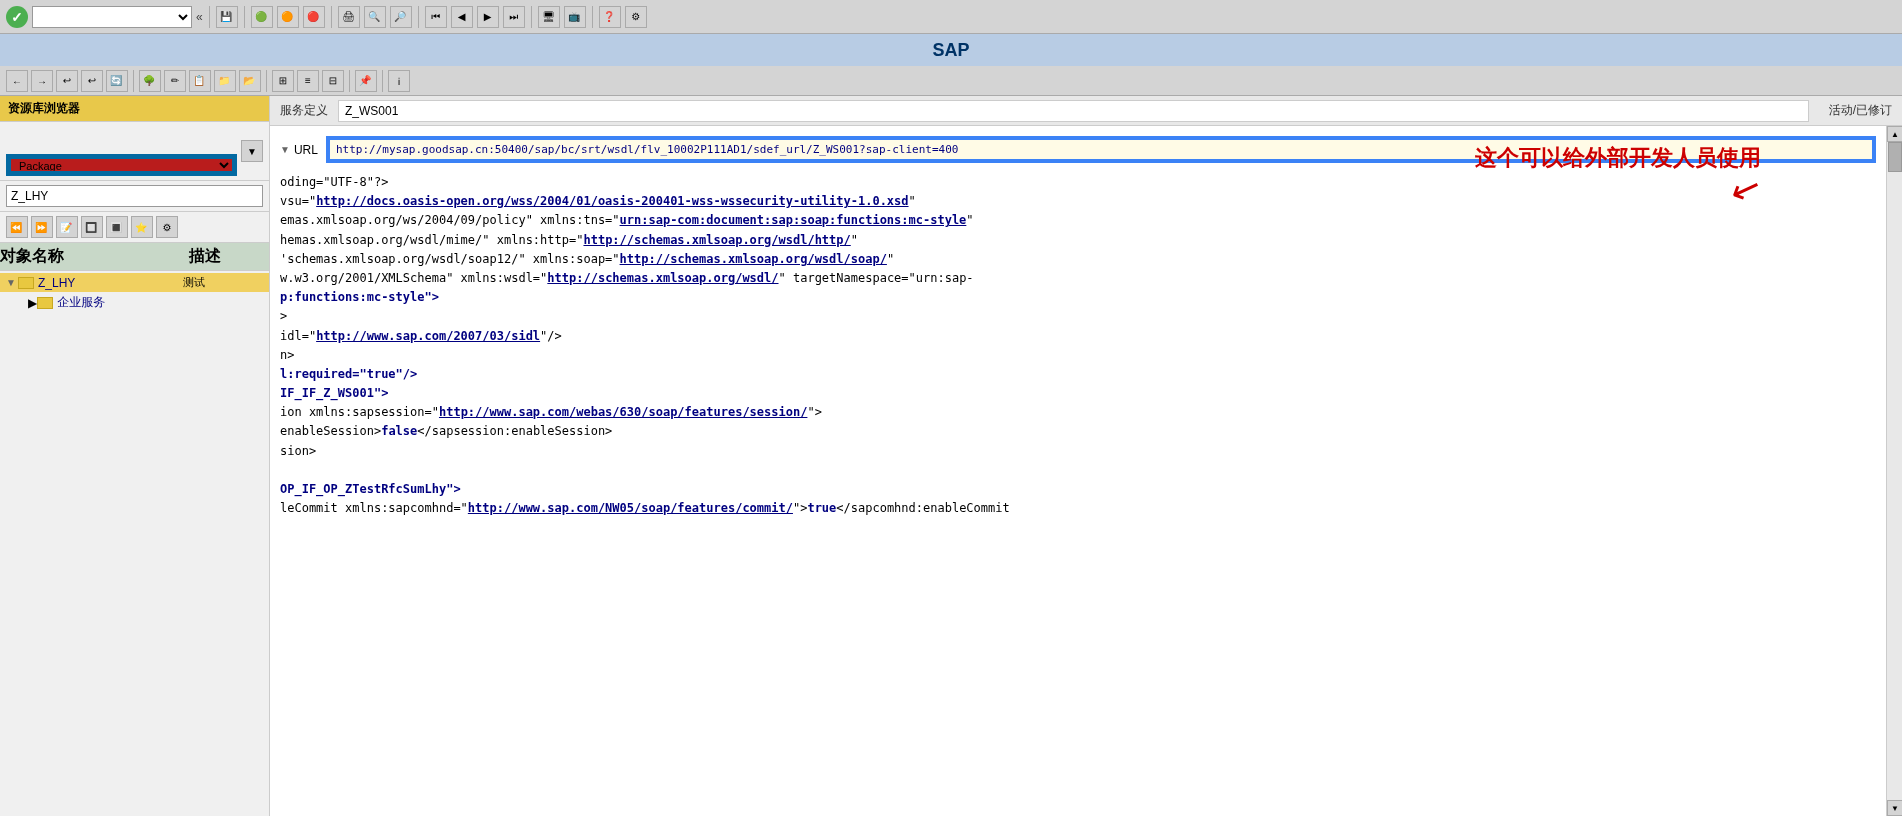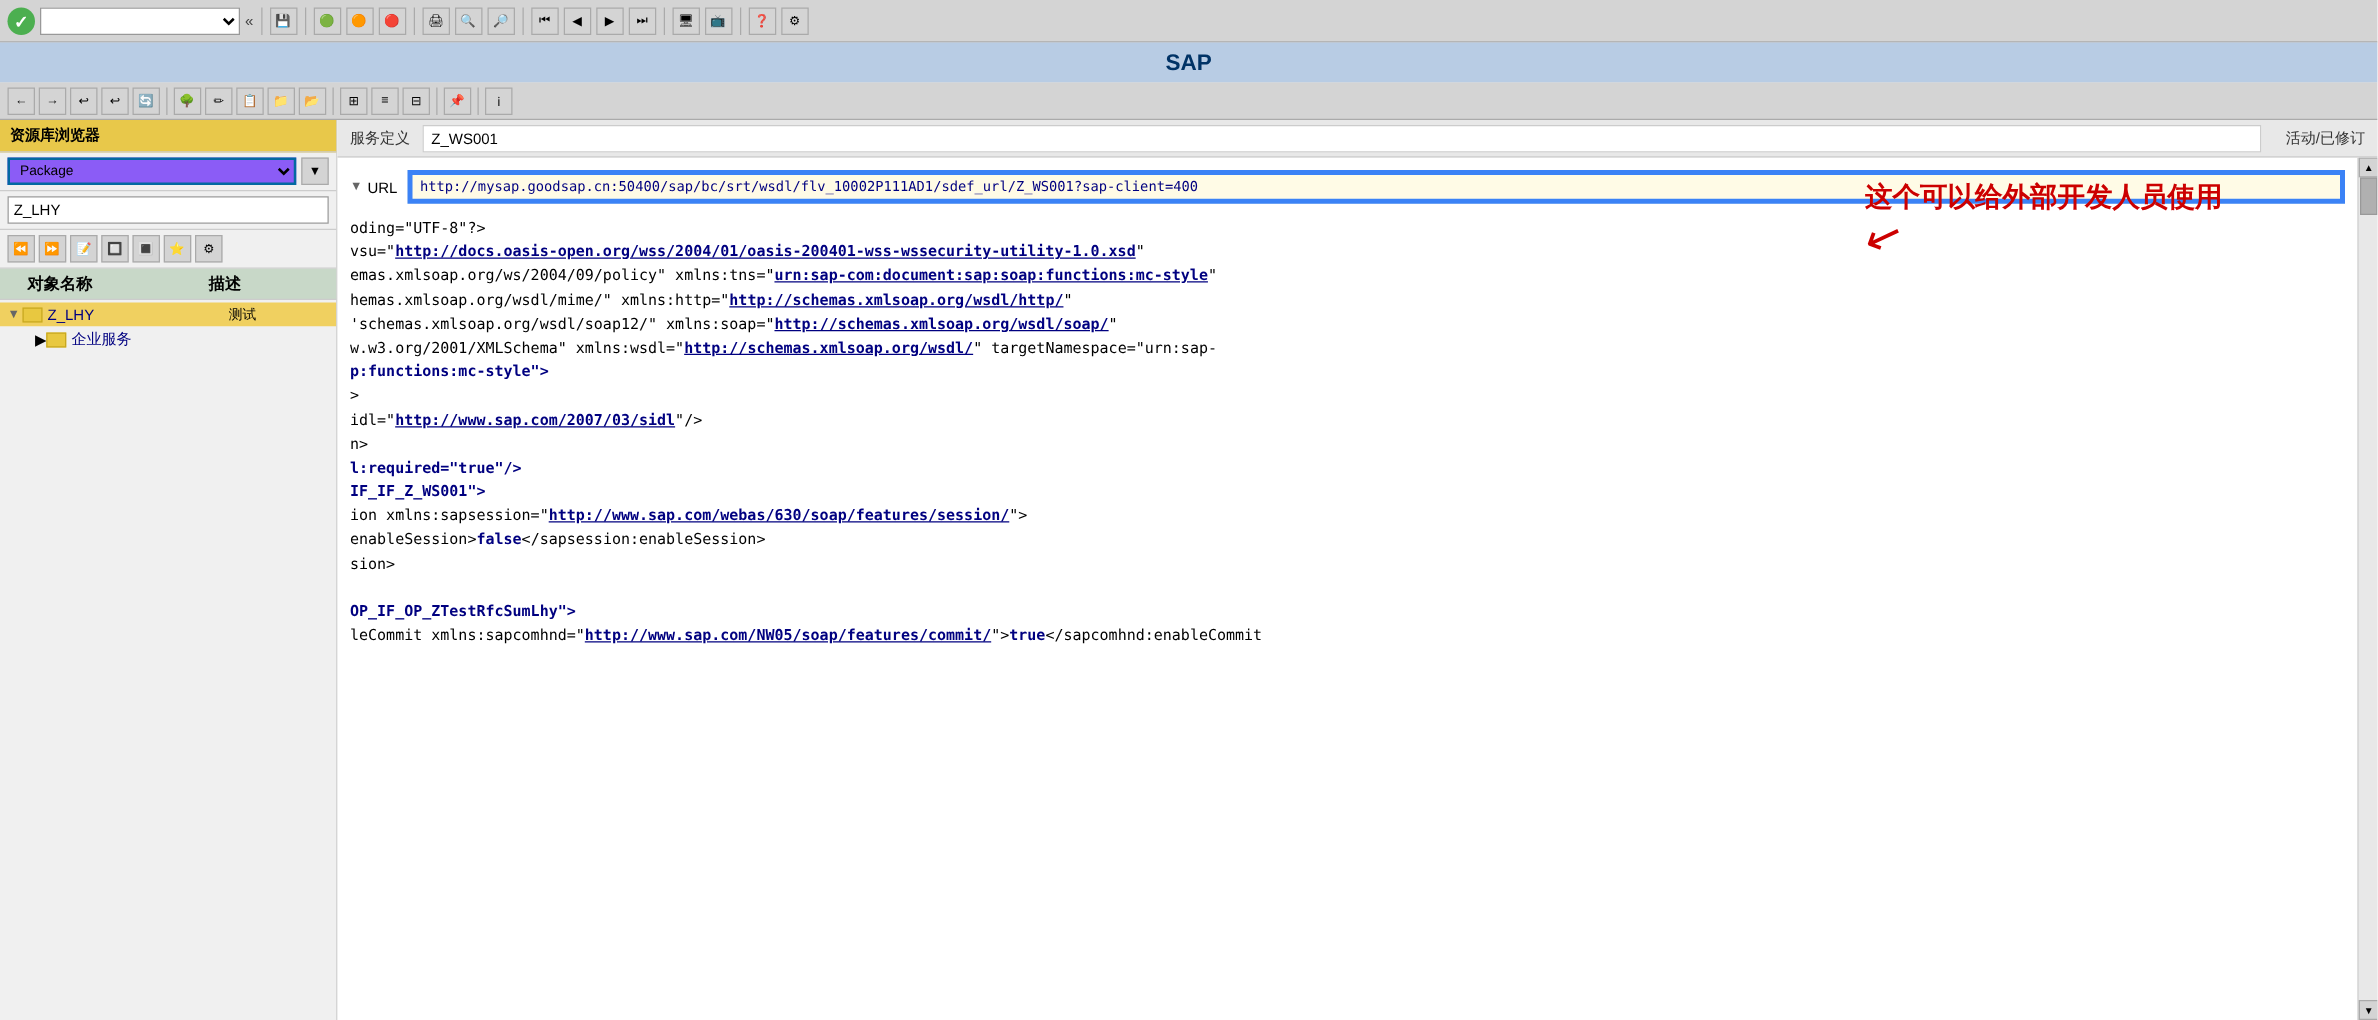--- a/index.html
+++ b/index.html
@@ -83,24 +83,25 @@
       font-size: 12px;
       border-bottom: 1px solid #ccc;
     }
     .sidebar-select-row {
       padding: 4px 6px;
       border-bottom: 1px solid #ccc;
       display: flex; align-items: center; gap: 4px;
     }
     .sidebar-select {
       flex: 1; height: 22px;
-      border: 2px solid #0369a1;
+      border: 5px solid #0369a1;
       font-size: 11px;
       padding: 0 4px;
-      background: #8b5cf6;
+      background: #b91c1c;
+      margin-top: 28px;
     }
     .sidebar-input-row {
       padding: 4px 6px;
       border-bottom: 1px solid #ccc;
     }
     .sidebar-input {
       width: 100%; height: 22px;
       border: 1px solid #999;
       font-size: 12px;
       padding: 0 4px;
@@ -116,22 +117,22 @@
       background: #d4d4d4;
       border: 1px solid #aaa;
       cursor: pointer;
       display: flex; align-items: center; justify-content: center;
       font-size: 10px;
     }
     .sidebar-table-header {
       display: flex;
       background: #c8d8c8;
       border-bottom: 1px solid #ccc;
-      padding: 3px 22px;
-      font-size: 13px;
+      padding: 3px 0;
+      font-size: 16px;
       font-weight: bold;
     }
     .sidebar-table-header span:first-child { flex: 1; }
     .sidebar-table-header span:last-child { width: 80px; }
     .sidebar-tree {
       flex: 1;
       overflow-y: auto;
       padding: 2px 0;
     }
     .tree-item {
@@ -399,21 +400,21 @@
 
         <div class="url-bar">
           <div class="url-label-area">
             <span class="url-triangle">▼</span>
             <span>URL</span>
           </div>
           <div class="url-input-box">http://mysap.goodsap.cn:50400/sap/bc/srt/wsdl/flv_10002P111AD1/sdef_url/Z_WS001?sap-client=400</div>
         </div>
 
         <div style="position:relative;">
-          <div style="position:absolute; top:-30px; right:98px; text-align:left;">
+          <div style="position:absolute; top:-30px; right:115px; text-align:right;">
             <div style="font-size:22px; color:#cc0000; font-weight:bold; white-space:nowrap;">这个可以给外部开发人员使用</div>
             <div style="font-size:36px; color:#cc0000; transform: rotate(20deg); display:inline-block; margin-top:-5px;">↙</div>
           </div>
         </div>
 
         <div class="xml-content">
           <div><span class="xml-black">oding="UTF-8"?&gt;</span></div>
           <div><span class="xml-black">vsu="</span><span class="xml-attr-val">http://docs.oasis-open.org/wss/2004/01/oasis-200401-wss-wssecurity-utility-1.0.xsd</span><span class="xml-black">"</span></div>
           <div><span class="xml-black">emas.xmlsoap.org/ws/2004/09/policy</span><span class="xml-black">" xmlns:tns="</span><span class="xml-attr-val">urn:sap-com:document:sap:soap:functions:mc-style</span><span class="xml-black">"</span></div>
           <div><span class="xml-black">hemas.xmlsoap.org/wsdl/mime/</span><span class="xml-black">" xmlns:http="</span><span class="xml-attr-val">http://schemas.xmlsoap.org/wsdl/http/</span><span class="xml-black">"</span></div>

